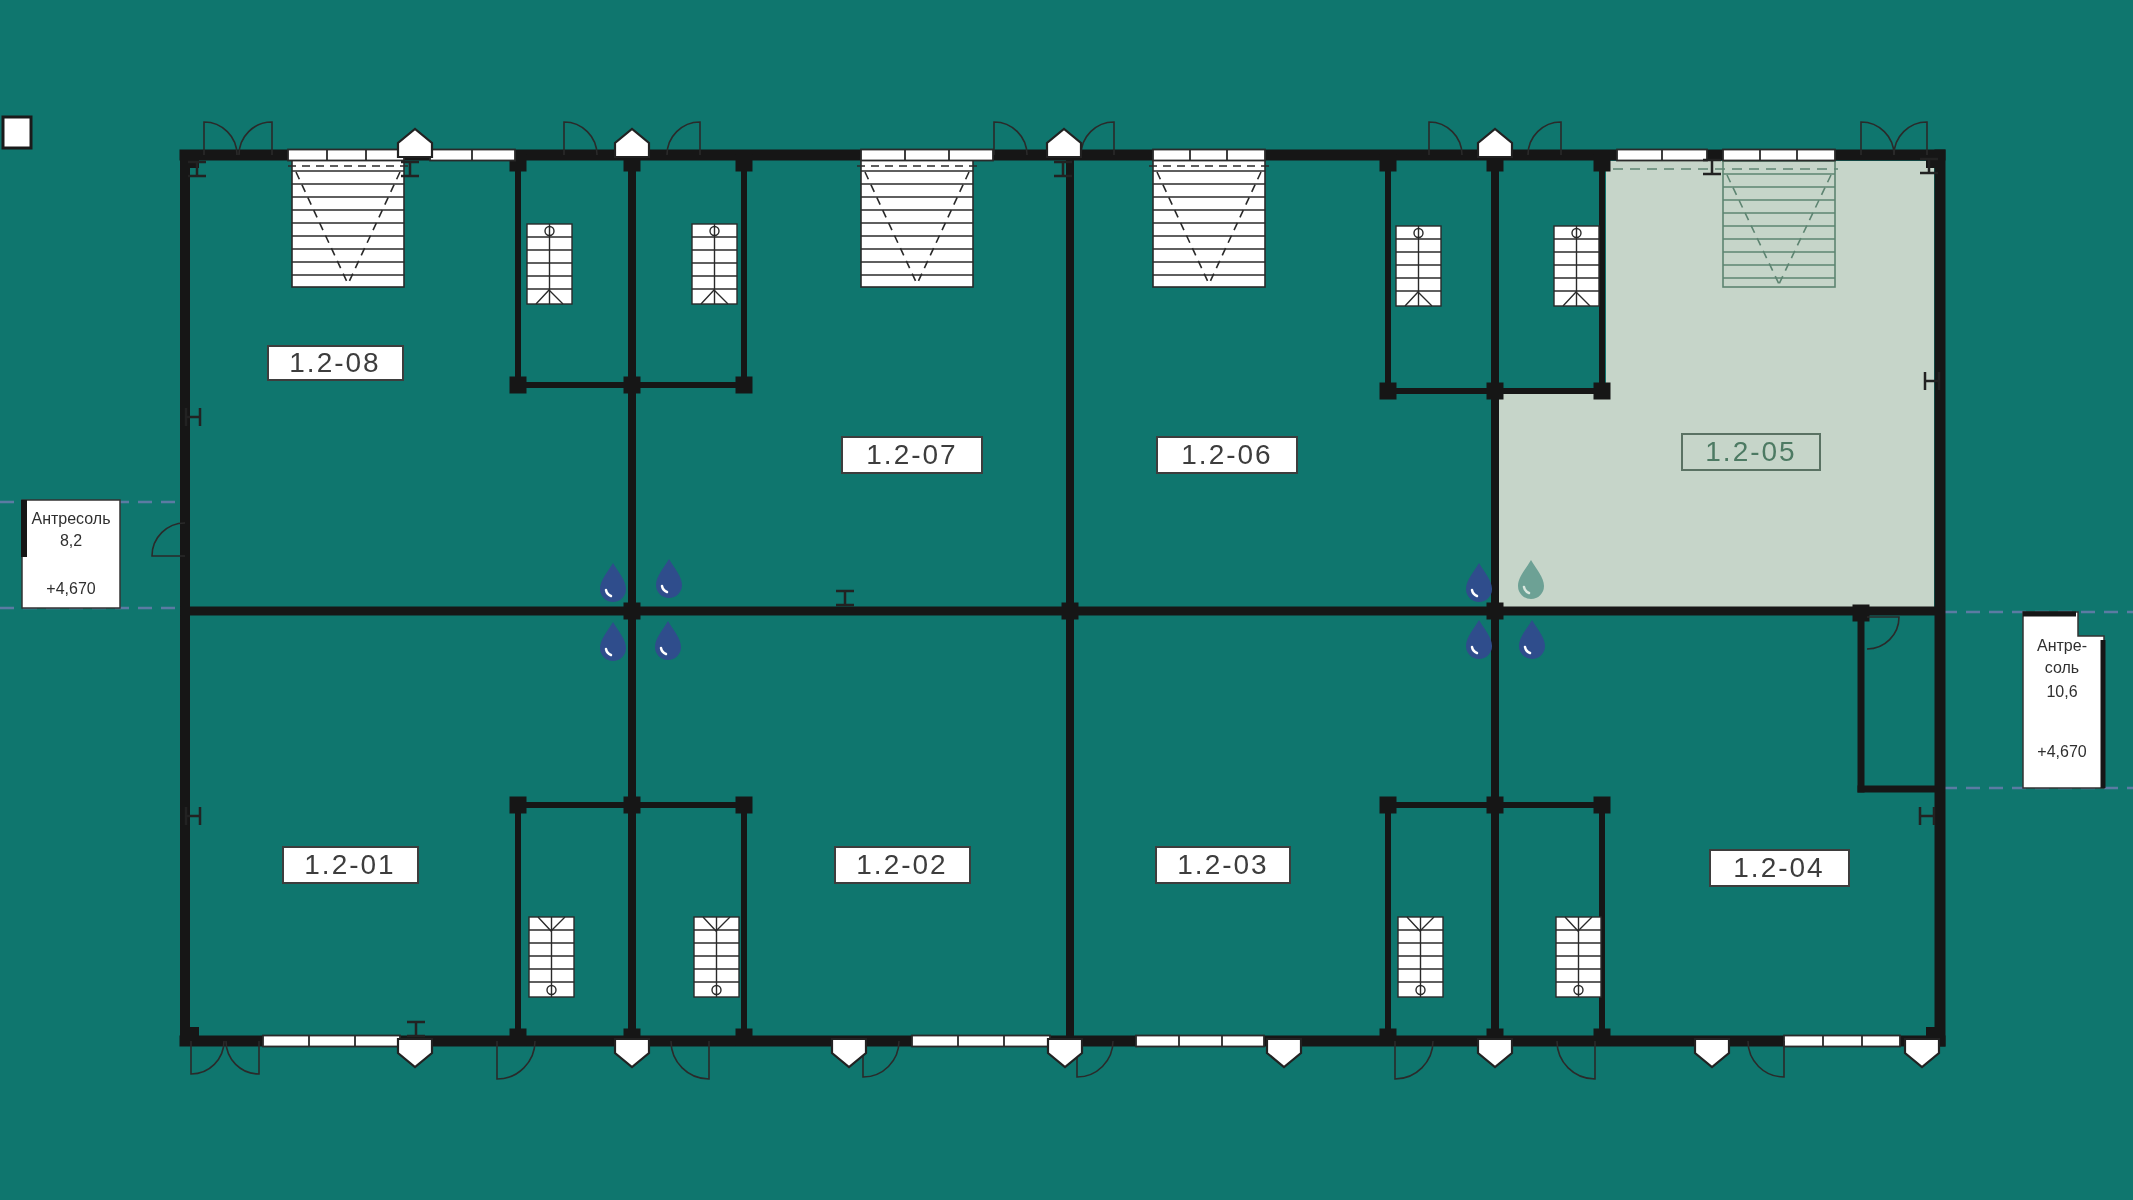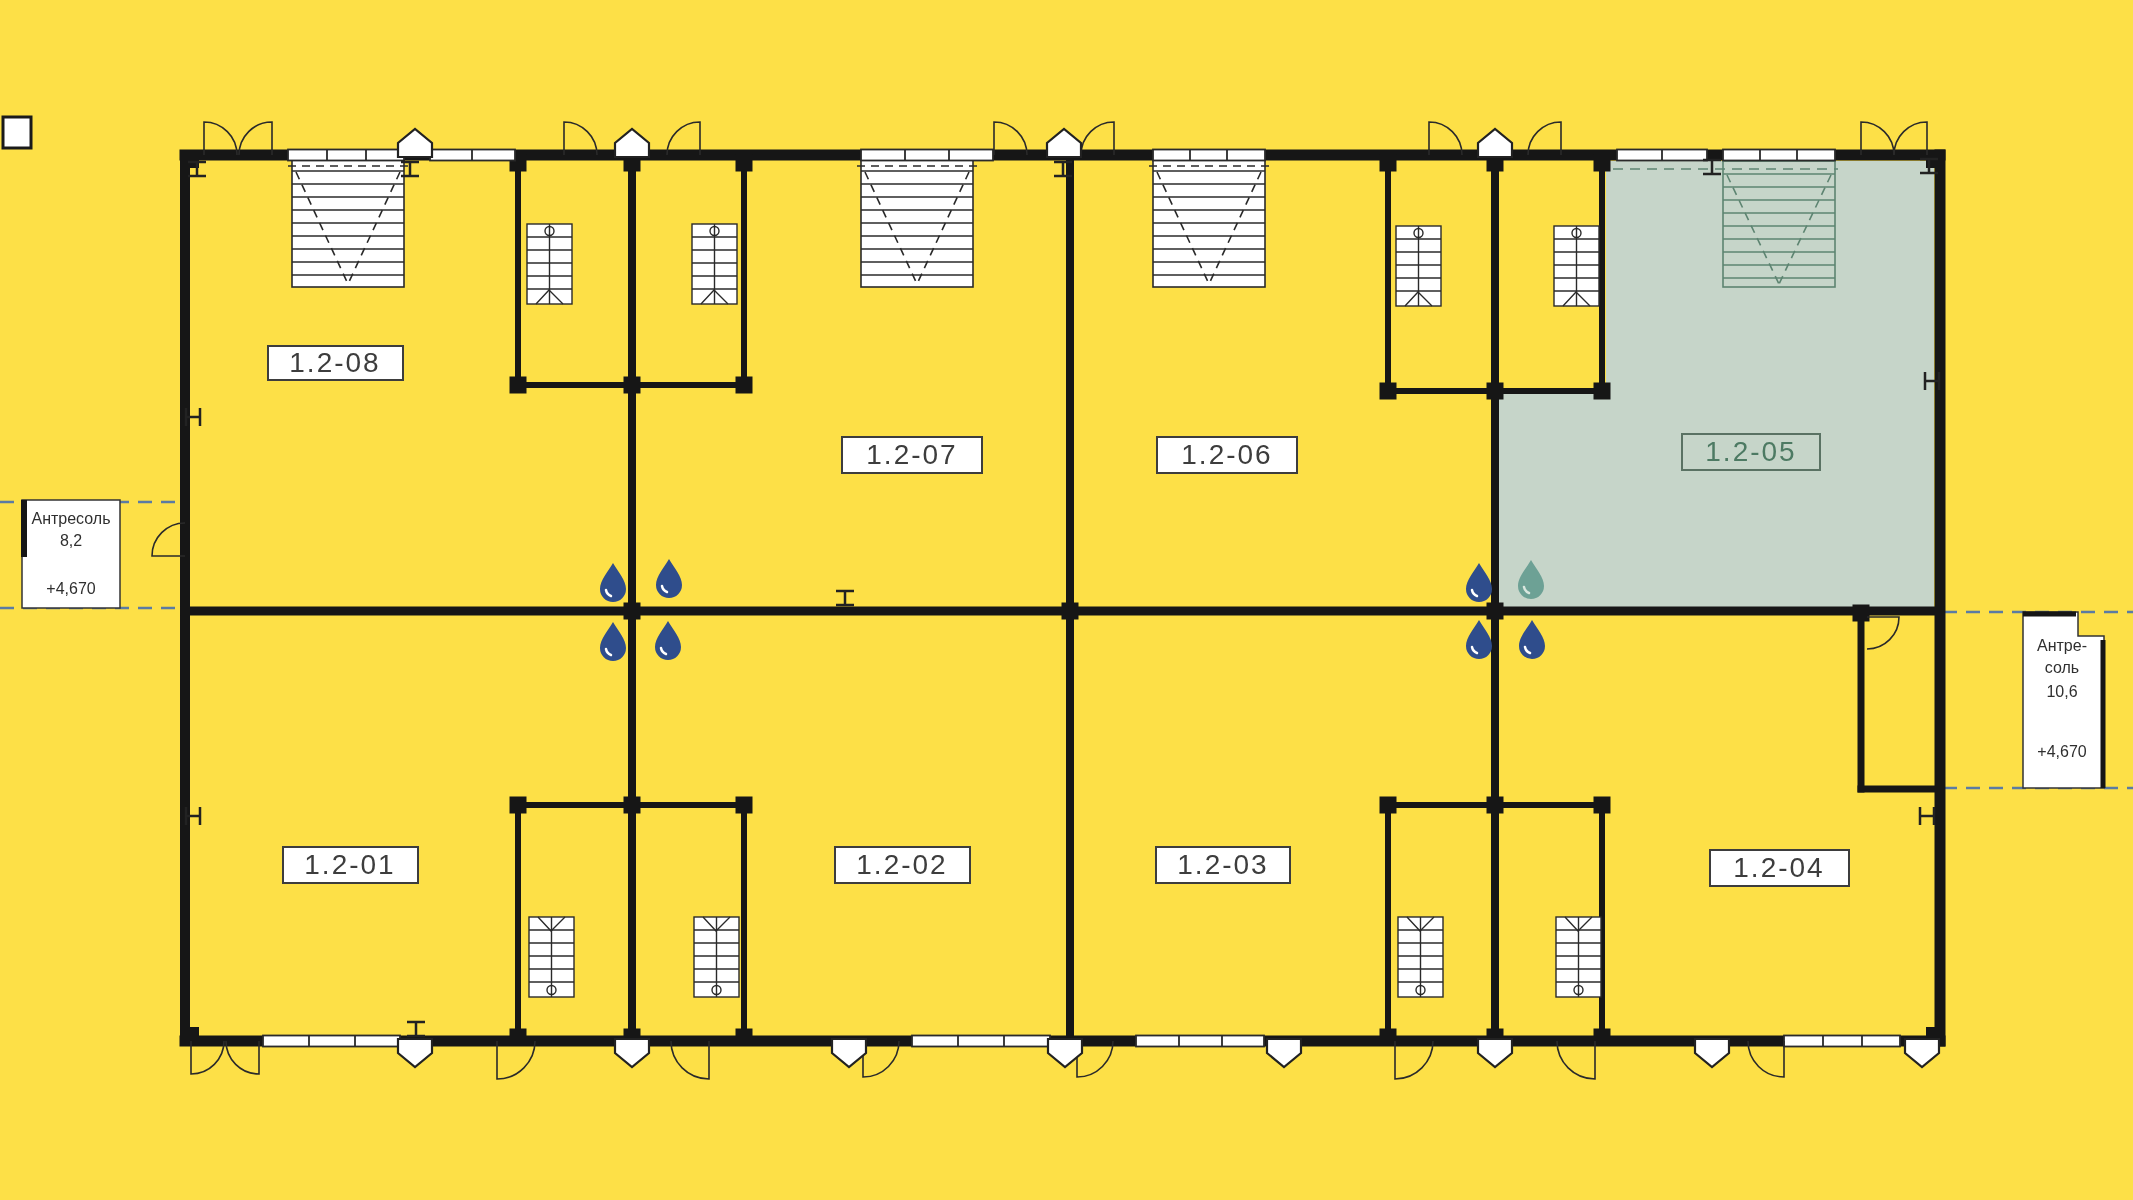--- a/index.html
+++ b/index.html
@@ -1,16 +1,16 @@
 <!DOCTYPE html>
 <html><head>
 <meta charset="utf-8">
 <style>
   html,body{margin:0;padding:0;background:#ffffff;}
-  .stage{position:relative;width:2133px;height:1200px;background:#fde047;overflow:hidden;
+  .stage{position:relative;width:2133px;height:1200px;background:#0f766e;overflow:hidden;
          font-family:"Liberation Sans", sans-serif;}
   svg{display:block;}
   text{font-family:"Liberation Sans", sans-serif;}
   .unit-label{font-size:28px;letter-spacing:2px;fill:#3d3d3d;}
   .unit-label-green{font-size:28px;letter-spacing:2px;fill:#4d7a63;}
   .mezz-text{font-size:16px;fill:#2f2f2f;}
 </style>
 </head>
 <body>
 

